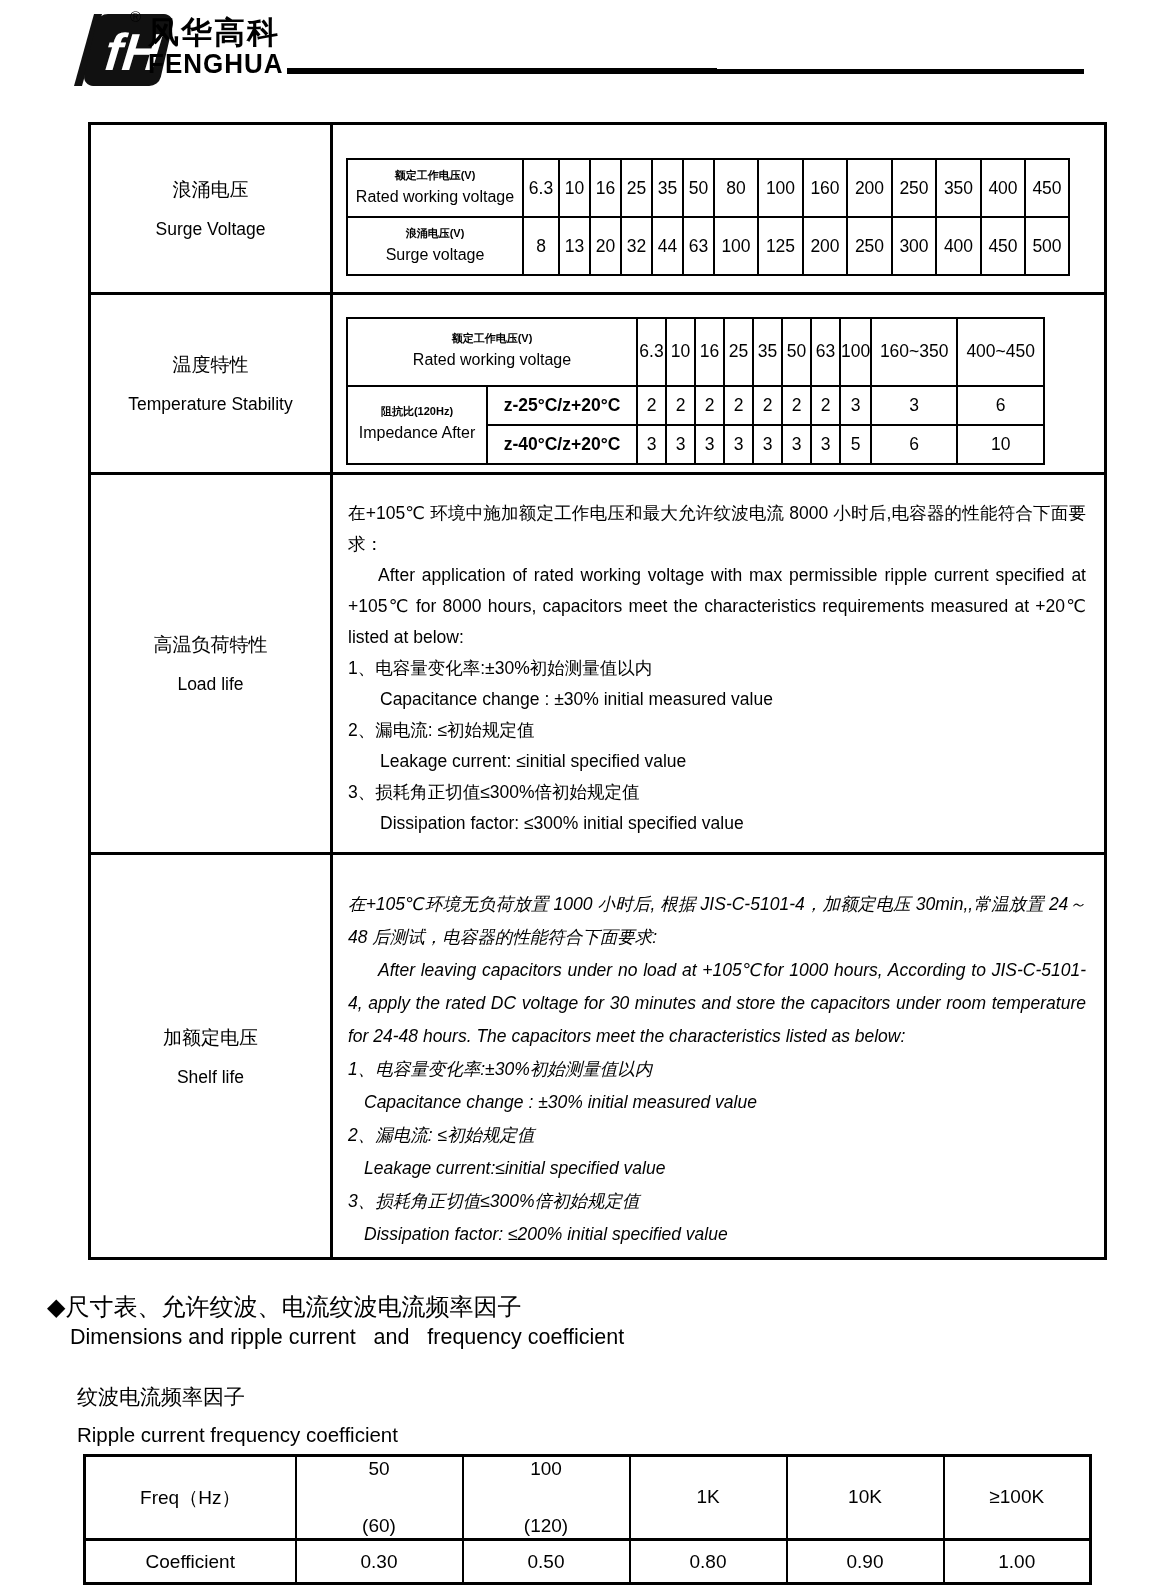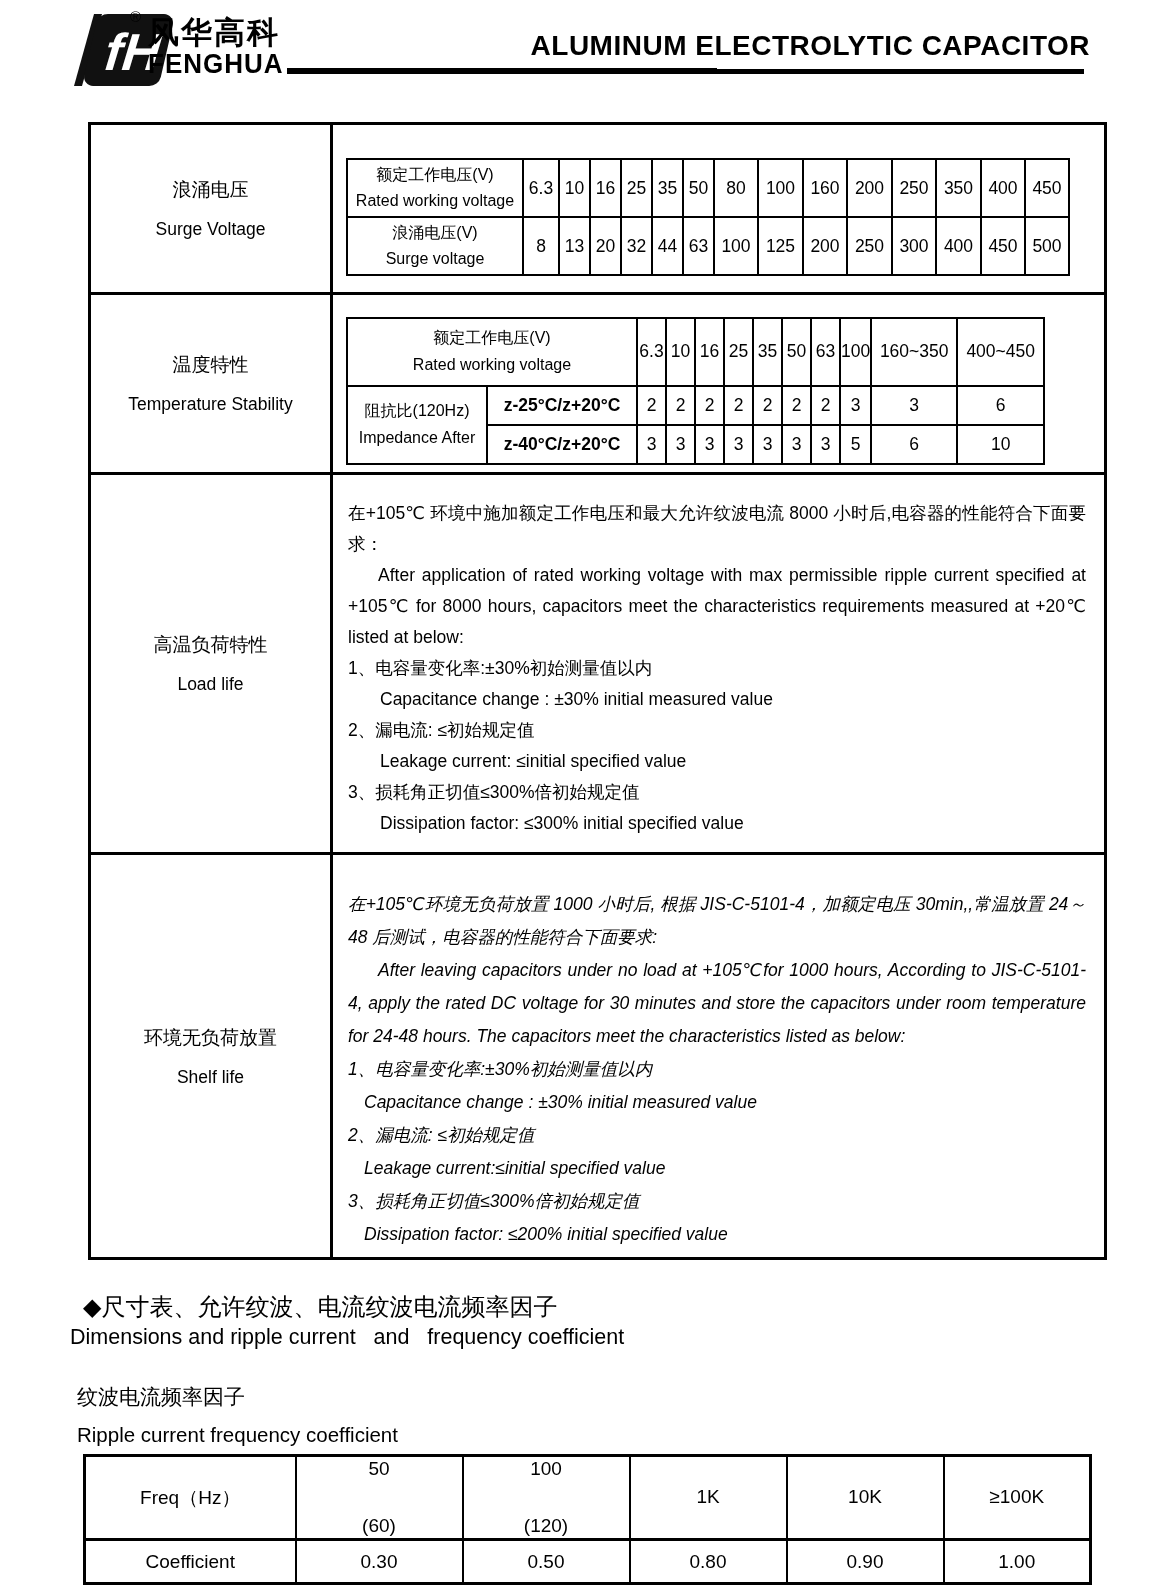--- a/index.html
+++ b/index.html
@@ -23,36 +23,36 @@
   table.spec > tbody > tr > td { border:3px solid #000; vertical-align:middle; }
   td.label-cell { text-align:center; }
   .label-cn { font-size:19px; margin-bottom:16px; }
   .label-en { font-size:17.5px; }
   td.content-cell { vertical-align:top; }
 
   
   table.inner td { border:2px solid #000; text-align:center; vertical-align:middle; font-size:17.5px; }
   table.surge { margin:17px 0 0 13px; }
   table.temp  { margin:14px 0 0 13px; }
-  .ihead-cn { font-size:16px; line-height:1.65; }
+  .ihead-cn { font-size:11px; line-height:1.65;font-weight:bold; }
   .ihead-en { font-size:16px; line-height:1.65; }
   td.cond { font-size:16px;font-weight:bold; }
 
   
   td.text-cell { padding:9px 18px 0 15px; text-align:justify; }
   .text-cell p { font-size:17.5px; }
   .r3 p { line-height:31px; }
   .r4 p { line-height:33px;font-style:italic; }
   p.en-intro { text-indent:30px; }
   .r3 p.en-item { padding-left:32px; text-align:left; }
   .r4 p.en-item { padding-left:16px; text-align:left; }
   p.cn-item { text-align:left; }
 
   
-  .sec-heading-cn { position:absolute; left:47px; top:1291px; font-size:24px;margin-left:36px; }
+  .sec-heading-cn { position:absolute; left:47px; top:1291px; font-size:24px; }
   .sec-heading-en { position:absolute; left:70px; top:1325px; font-size:21.5px; white-space:pre-wrap; }
   .sub-heading-cn { position:absolute; left:77px; top:1383px; font-size:21px;font-family:Liberation Serif, serif; }
   .sub-heading-en { position:absolute; left:77px; top:1423px; font-size:20.5px; }
 
   
   .freq-wrap { position:absolute; left:83px; top:1454px; }
   table.freq { table-layout:fixed; width:1006px; border:3px solid #000; }
   table.freq td { border:2px solid #000; text-align:center; vertical-align:middle; font-size:19px; }
   table.freq tr.fhead td { border-bottom:3px solid #000; }
   .fcol-top { line-height:1.3; }
@@ -66,21 +66,20 @@
   <svg class="logo-svg" width="140" height="84" viewBox="0 0 140 84">
     <path d="M24,78 L44,6 L52,6 L32,78 Z" fill="#111"></path>
     <path d="M58,6 h56 a9,9 0 0 1 8.8,11 l-12,52 a12,12 0 0 1 -11.7,9 h-56 a9,9 0 0 1 -8.8,-11 l12,-52 a12,12 0 0 1 11.7,-9 z" fill="#111"></path>
     <text x="60" y="62" fill="#ffffff" font-size="52" font-weight="bold" font-style="italic" font-family="'Liberation Sans',sans-serif" transform="skewX(-6)">fH</text>
   </svg>
   <div style="position:absolute;left:130px;top:8px;font-size:15px;">®</div>
   <div class="brand">
     <div class="brand-cn">风华高科</div>
     <div class="brand-en">FENGHUA</div>
   </div>
-  <h1 class="doc-title">ALUMINUM ELECTROLYTIC CAPACITOR</h1>
   <div class="title-rule"></div>
 
   <div class="spec-wrap">
   <table class="spec">
     <colgroup>
           <col style="width:242px">
           <col>
         </colgroup>
     <tbody>
 
@@ -241,21 +240,21 @@
                 <p class="cn-item">2、漏电流: ≤初始规定值</p>
                 <p class="en-item">Leakage current: ≤initial specified value</p>
                 <p class="cn-item">3、损耗角正切值≤300%倍初始规定值</p>
                 <p class="en-item">Dissipation factor: ≤300% initial specified value</p>
               </div>
         </td>
       </tr>
 
       <tr class="r4" style="height:405px">
         <td class="label-cell">
-          <div class="label-cn">环境无负荷放置</div>
+          <div class="label-cn">加额定电压</div>
           <div class="label-en">Shelf life</div>
         </td>
         <td class="text-cell content-cell" style="padding-top:26px;">
           <p class="cn-intro">在+105℃环境无负荷放置 1000 小时后, 根据 JIS-C-5101-4，加额定电压 30min,,常温放置 24～48 后测试，电容器的性能符合下面要求:</p>
           <p class="en-intro">After leaving capacitors under no load at +105℃for 1000 hours, According to JIS-C-5101-4, apply the rated DC voltage for 30 minutes and store the capacitors under room temperature for 24-48 hours. The capacitors meet the characteristics listed as below:</p>
           <div id="shelf-items">
                 <p class="cn-item">1、电容量变化率:±30%初始测量值以内</p>
                 <p class="en-item">Capacitance change : ±30% initial measured value</p>
                 <p class="cn-item">2、漏电流: ≤初始规定值</p>
                 <p class="en-item">Leakage current:≤initial specified value</p>

